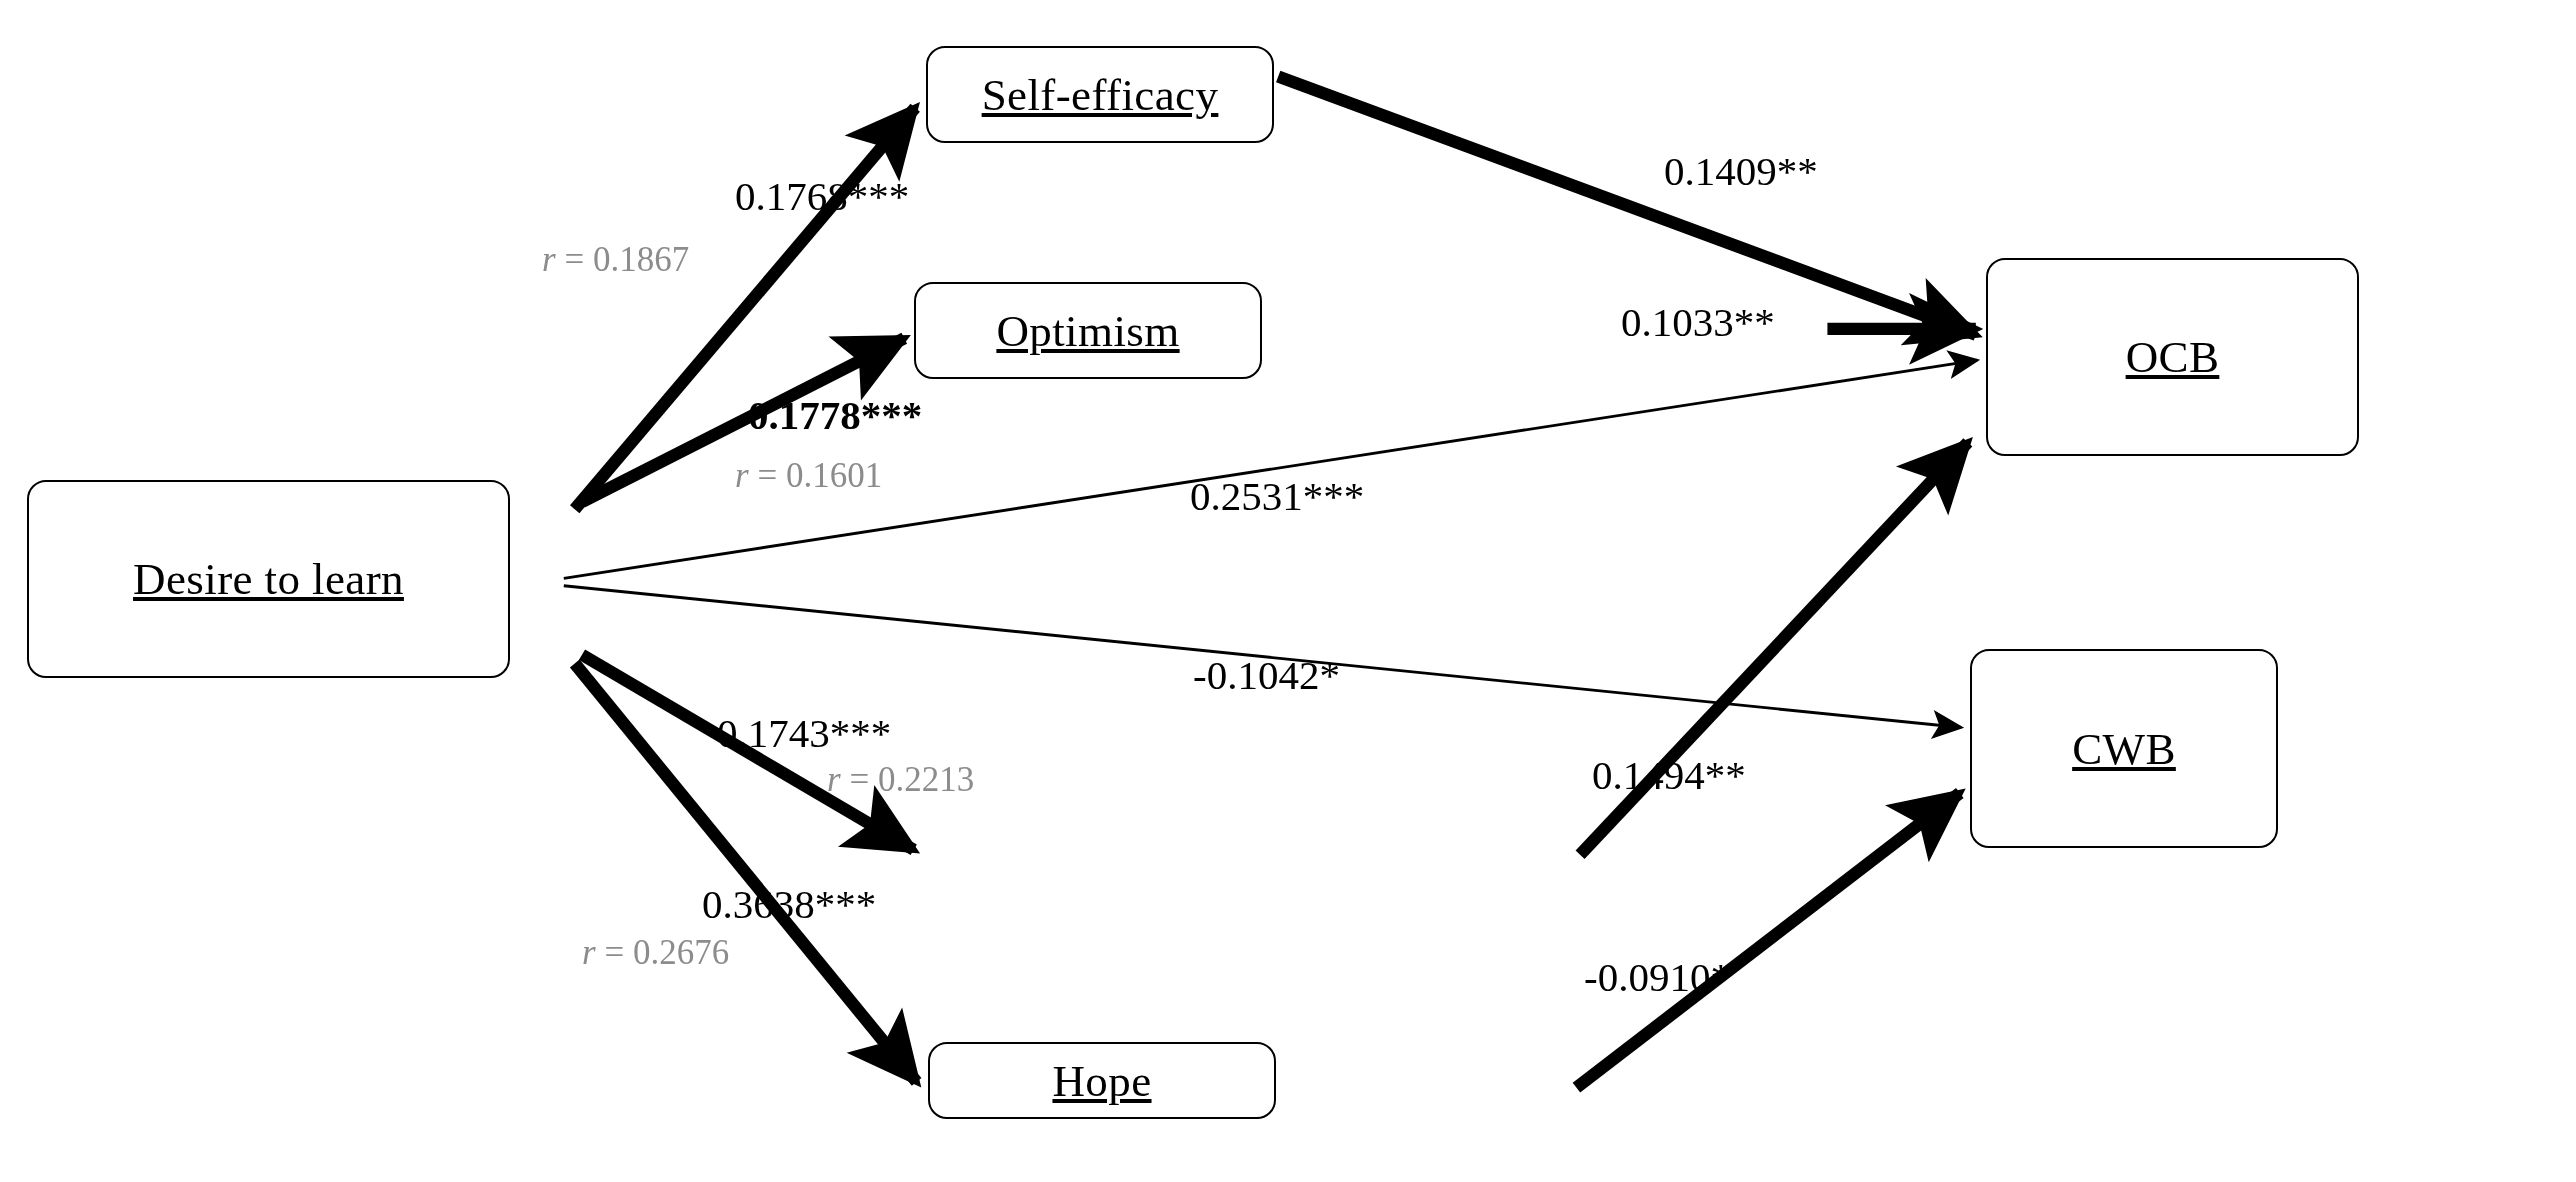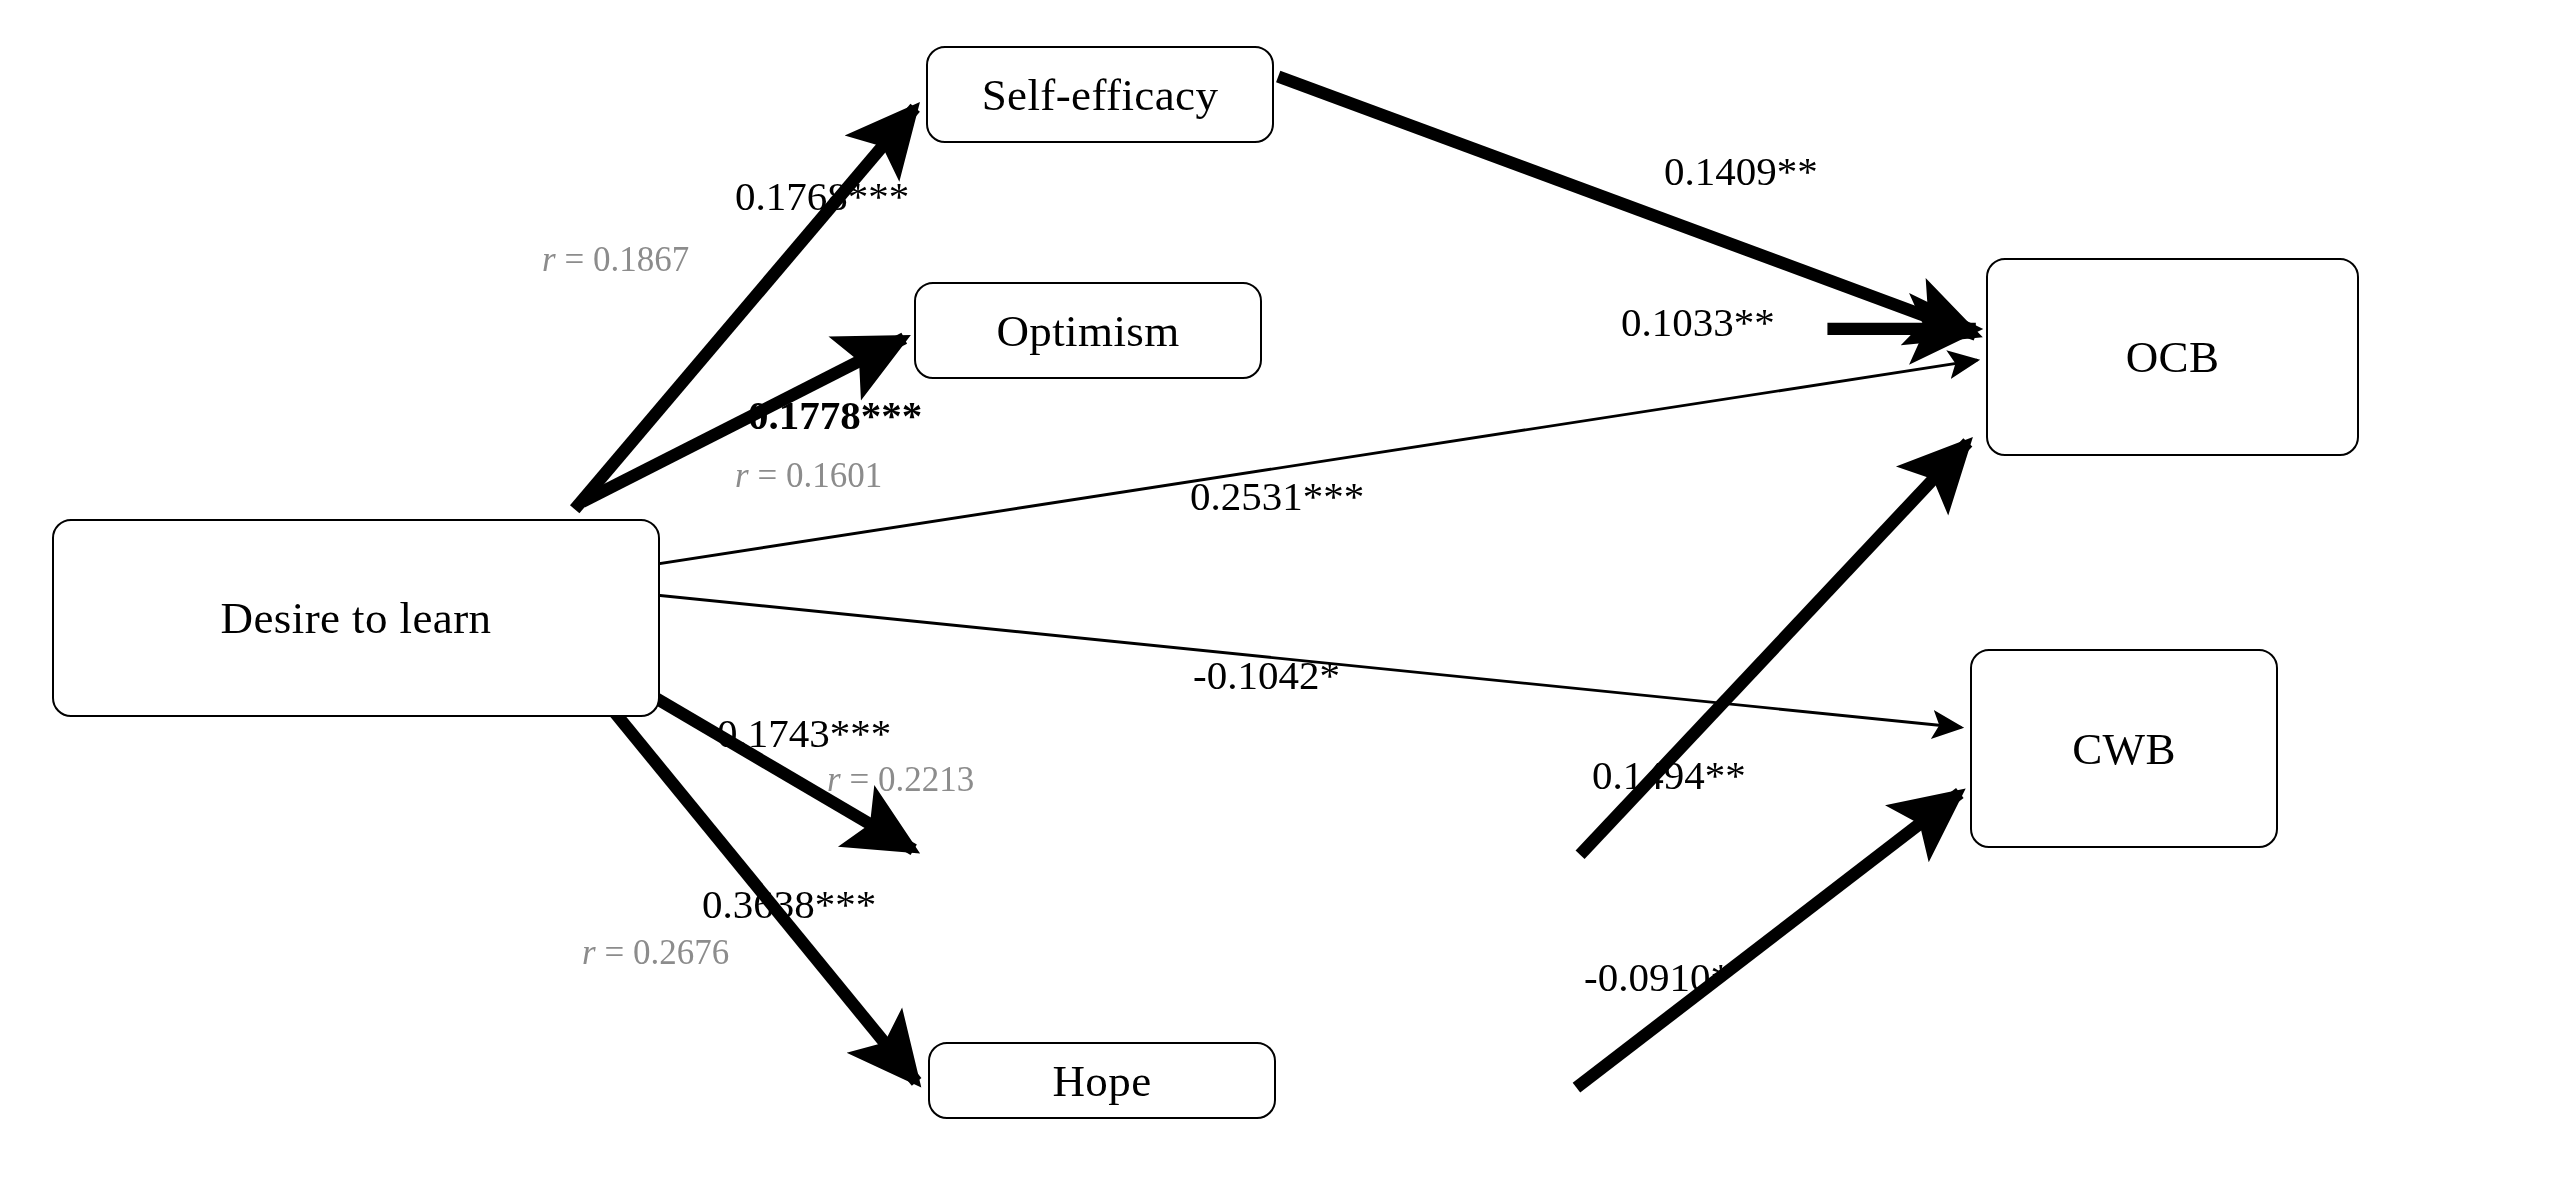--- a/index.html
+++ b/index.html
@@ -32,20 +32,21 @@
     border-radius: 19px;
     background: #ffffff;
     display: flex;
     align-items: center;
     justify-content: center;
     font-family: "Liberation Serif", "DejaVu Serif", serif;
     font-size: 45px;
     color: #000000;
     letter-spacing: 0.4px;
     white-space: nowrap;
+    text-decoration: underline;
   }
   .edge-label {
     position: absolute;
     font-family: "Liberation Serif", "DejaVu Serif", serif;
     font-size: 41px;
     color: #000000;
     white-space: nowrap;
     line-height: 1;
   }
   .edge-label.corr {
@@ -85,21 +86,21 @@
 
     <line x1="1757" y1="105" x2="2716" y2="460" stroke="#000000" stroke-width="17" marker-end="url(#arrow-thick)"></line>
 
     <line x1="2512" y1="452" x2="2716" y2="452" stroke="#000000" stroke-width="17" marker-end="url(#arrow-thick)"></line>
 
     <line x1="2172" y1="1175" x2="2705" y2="608" stroke="#000000" stroke-width="17" marker-end="url(#arrow-thick)"></line>
 
     <line x1="2167" y1="1495" x2="2694" y2="1090" stroke="#000000" stroke-width="17" marker-end="url(#arrow-thick)"></line>
   </svg>
 
-  <div class="node-box" style="left:52px; top:480px; width:608px; height:198px;margin-top:39px;">
+  <div class="node-box" style="left:27px; top:480px; width:483px; height:198px;">
     <span>Desire  to learn</span>
   </div>
 
   <div class="node-box" style="left:926px; top:46px; width:348px; height:97px;">
     <span>Self-efficacy</span>
   </div>
 
   <div class="node-box" style="left:914px; top:282px; width:348px; height:97px;">
     <span>Optimism</span>
   </div>

